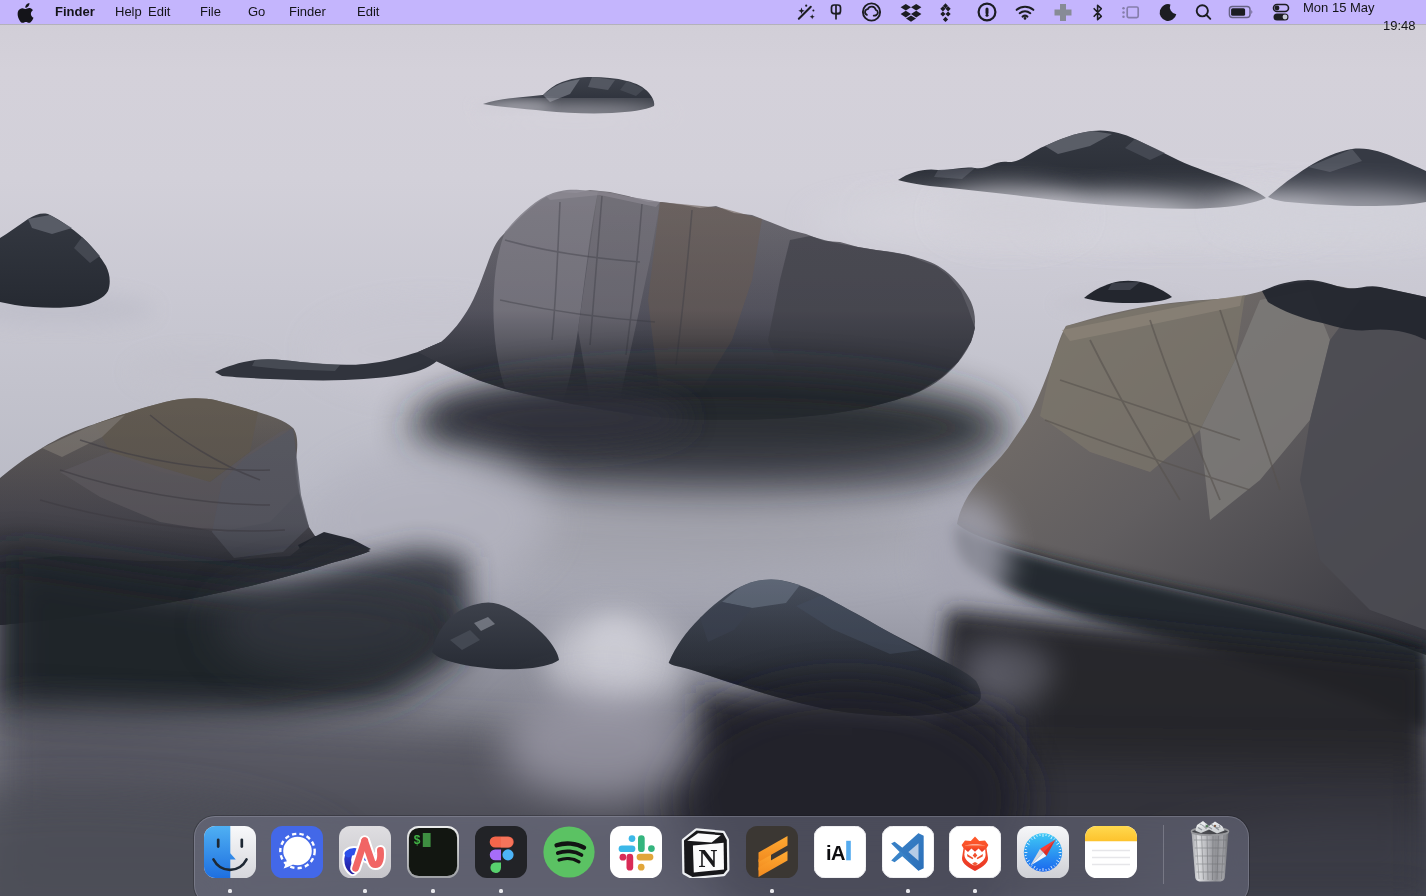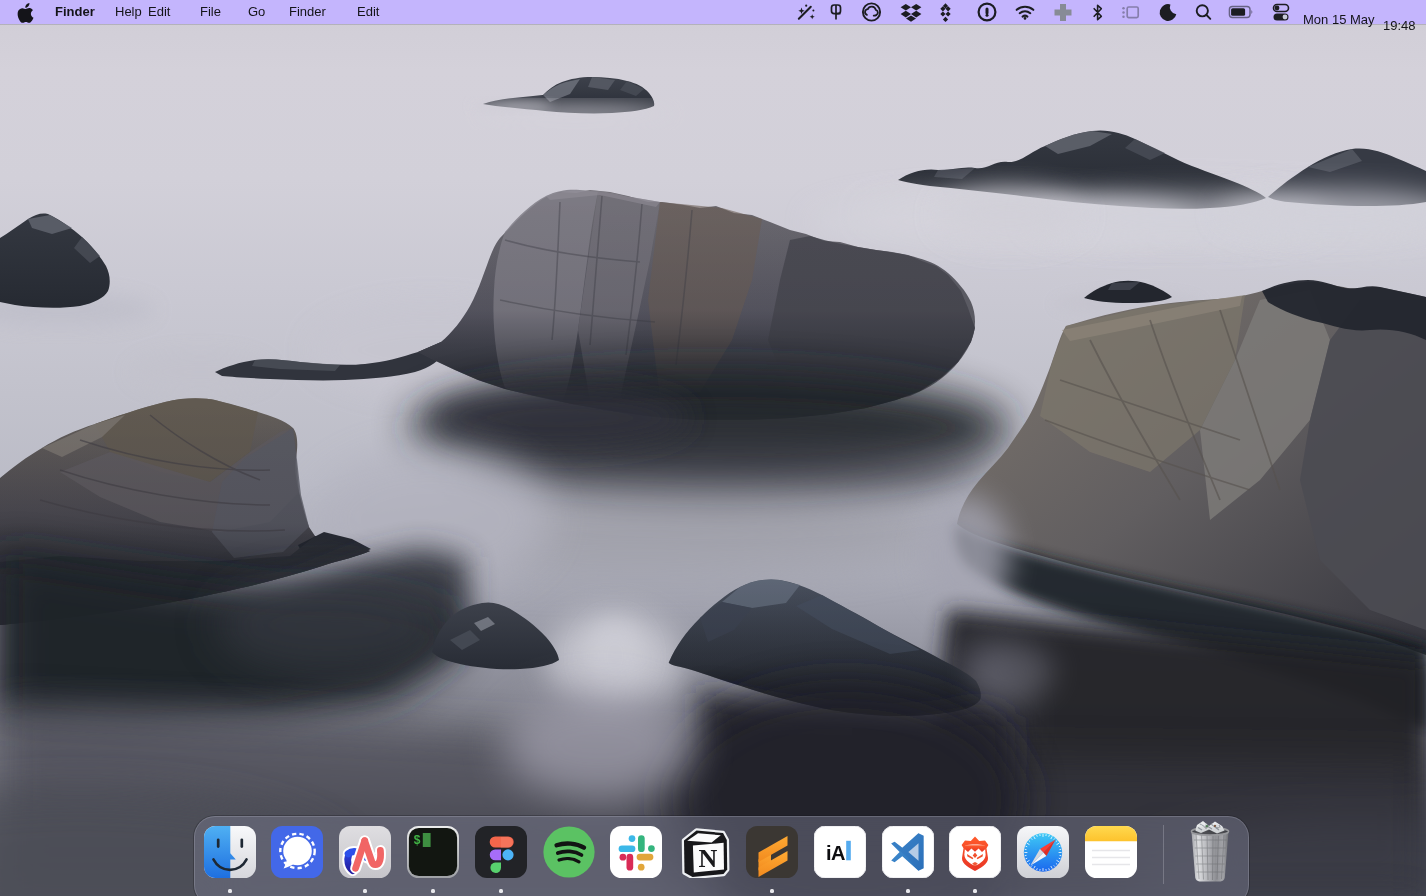--- a/index.html
+++ b/index.html
@@ -550,16 +550,16 @@
 </g>
 
 <g transform="translate(501,12.5)">
 <rect x="-7.5" y="-8" width="15" height="7" rx="3.5" fill="none" stroke="#1c1d22" stroke-width="1.6"></rect>
 <circle cx="-4" cy="-4.5" r="2.4" fill="#1c1d22"></circle>
 <rect x="-7.5" y="1" width="15" height="7" rx="3.5" fill="#1c1d22"></rect>
 <circle cx="4" cy="4.5" r="2.4" fill="#c6c9d9"></circle>
 </g>
 </g>
 </svg>
-<span style="position:absolute;left:1303px;top:12px;">Mon 15 May</span>
+<span style="position:absolute;left:1303px;top:0;">Mon 15 May</span>
 <span style="position:absolute;left:1383px;top:18px;">19:48</span>
     </div>
 </div>
 
 </body></html>

